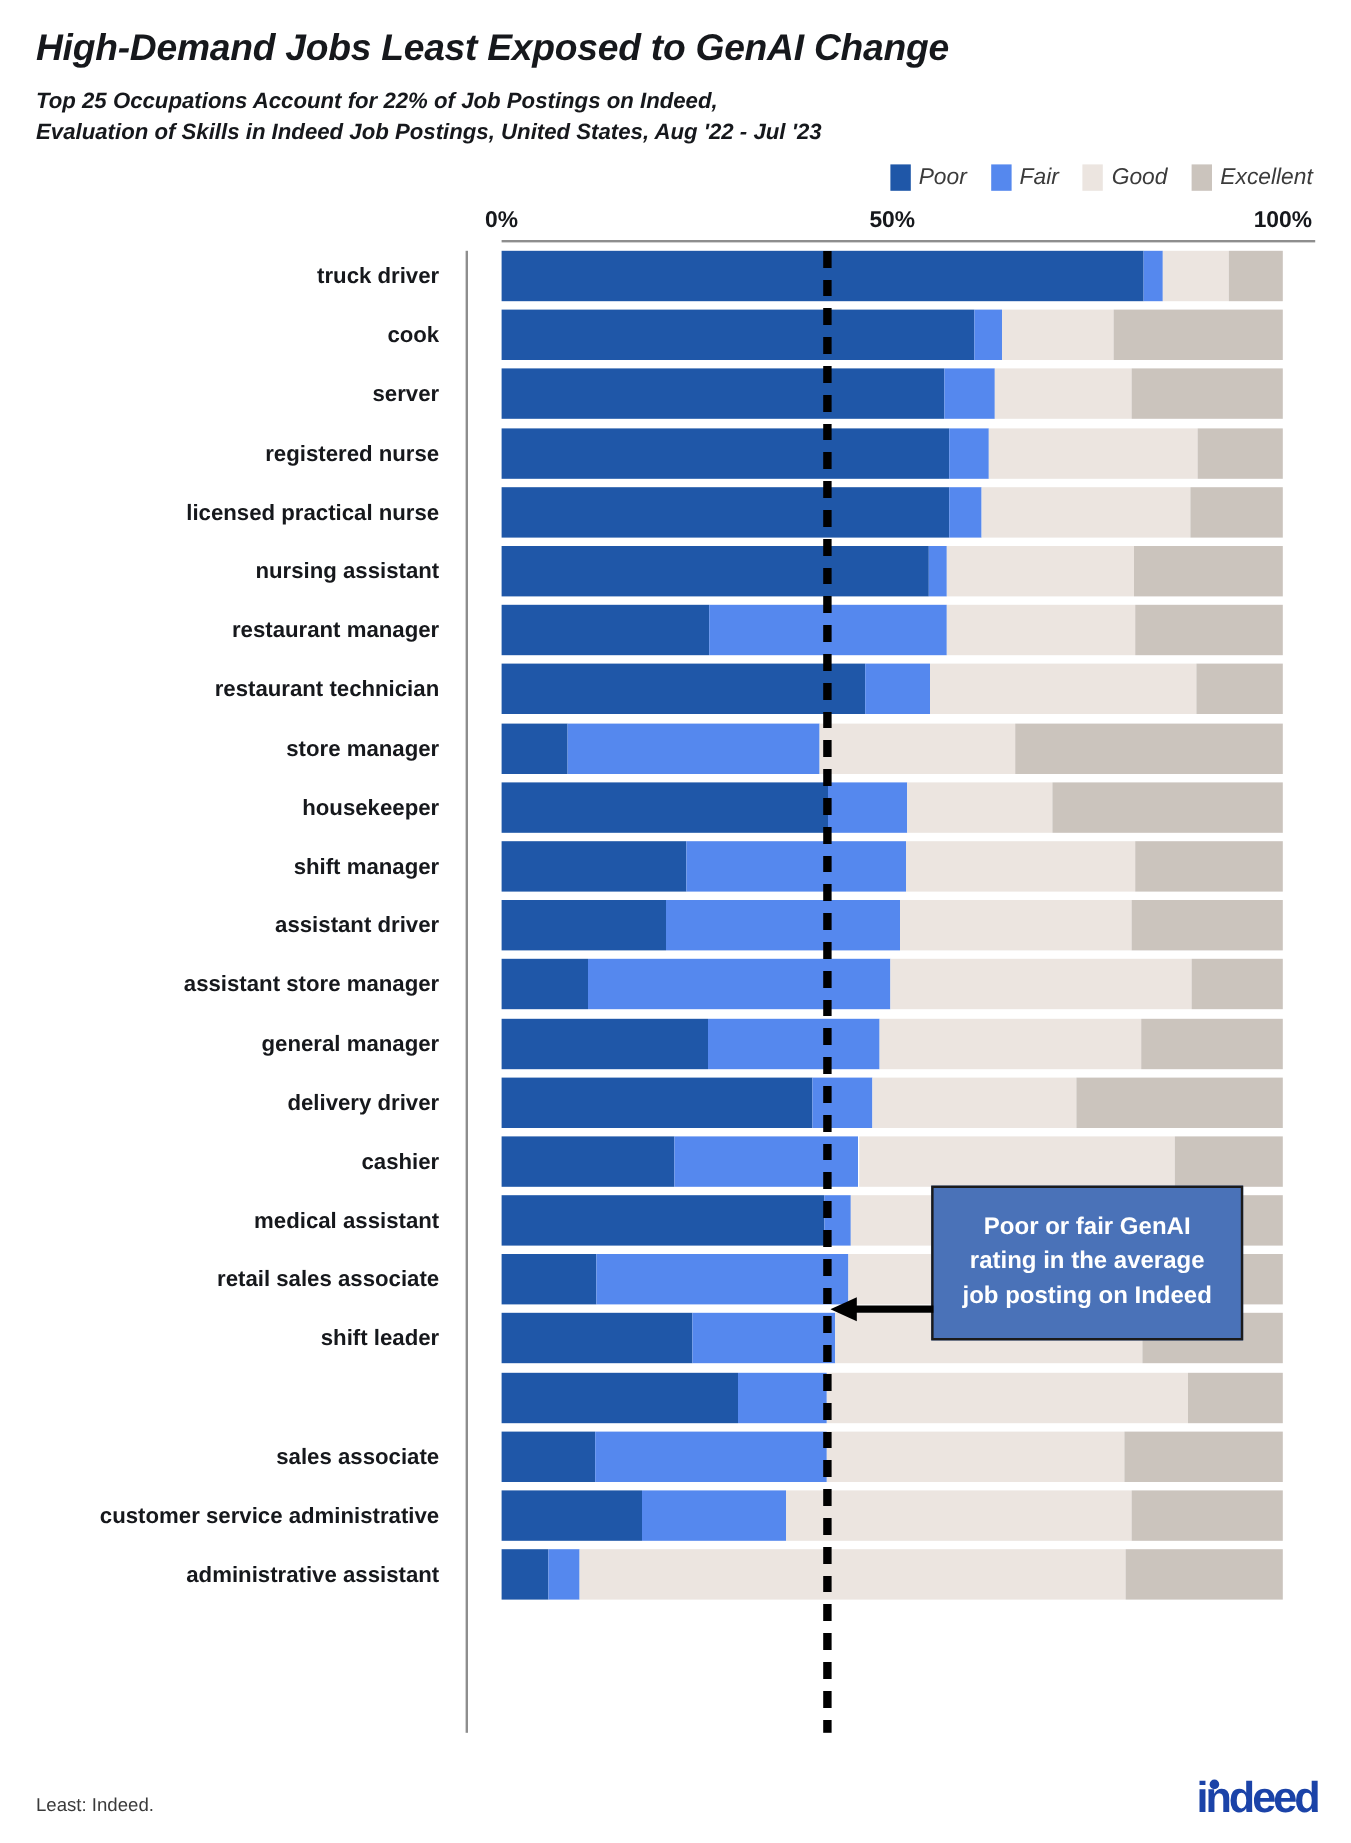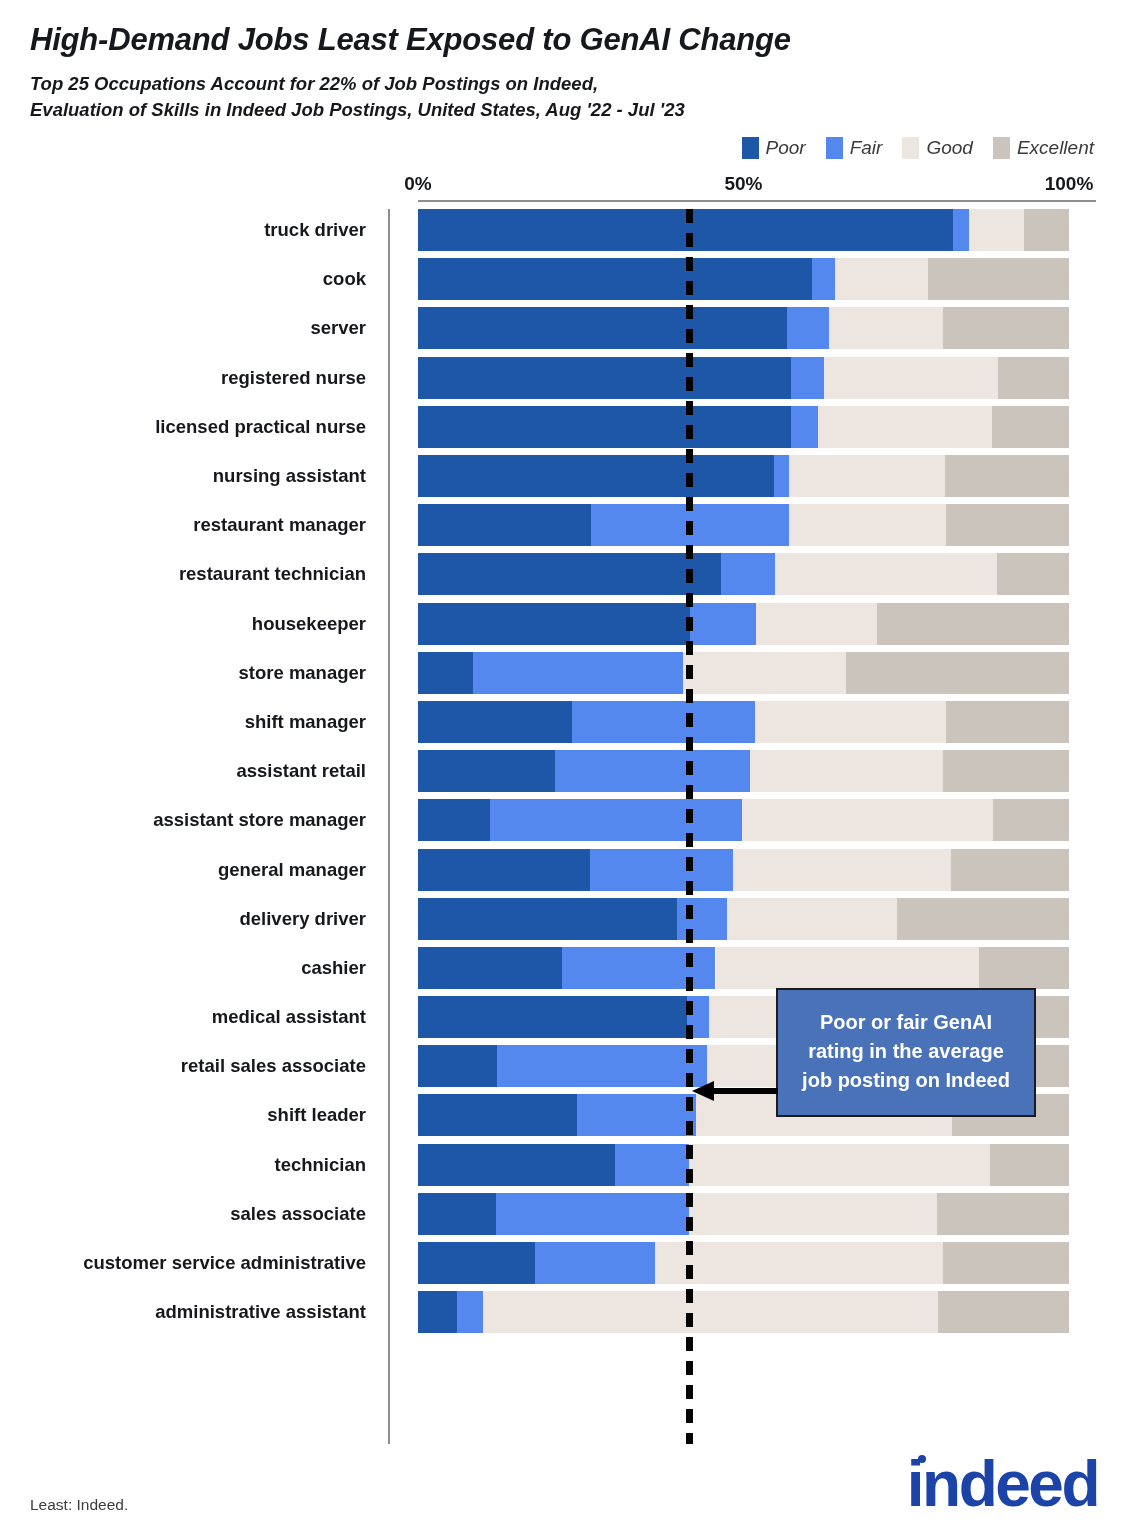--- a/index.html
+++ b/index.html
@@ -180,21 +180,21 @@
     position: absolute;
     left: 30px;
     bottom: 22px;
     font-size: 15.5px;
     color: #3b3b3b;
   }
   #indeed-logo {
     position: absolute;
     right: 28px;
     bottom: 20px;
-    font-size: 64px;
+    font-size: 36px;
     font-weight: bold;
     color: #1b43a8;
     letter-spacing: -2.5px;
     line-height: 1;
   }
   #indeed-logo .dot {
     position: absolute;
     left: 11px;
     top: 3px;
     width: 8px;
@@ -309,48 +309,48 @@
         <div class="row">
           <div class="row-label">restaurant technician</div>
           <div class="bar-track">
             <div class="seg" style="left: 0px; width: 302.715px; background: rgb(31, 87, 168);"></div>
             <div class="seg" style="left: 302.715px; width: 54.033px; background: rgb(85, 136, 238);"></div>
             <div class="seg" style="left: 356.748px; width: 221.991px; background: rgb(236, 229, 224);"></div>
             <div class="seg" style="left: 578.739px; width: 72.261px; background: rgb(203, 196, 189);"></div>
           </div>
         </div>
         <div class="row">
+          <div class="row-label">store manager</div>
+          <div class="bar-track">
+            <div class="seg" style="left: 0px; width: 54.684px; background: rgb(31, 87, 168);"></div>
+            <div class="seg" style="left: 54.684px; width: 210.273px; background: rgb(85, 136, 238);"></div>
+            <div class="seg" style="left: 264.957px; width: 162.75px; background: rgb(236, 229, 224);"></div>
+            <div class="seg" style="left: 427.707px; width: 223.293px; background: rgb(203, 196, 189);"></div>
+          </div>
+        </div>
+        <div class="row">
           <div class="row-label">housekeeper</div>
           <div class="bar-track">
             <div class="seg" style="left: 0px; width: 272.118px; background: rgb(31, 87, 168);"></div>
             <div class="seg" style="left: 272.118px; width: 65.751px; background: rgb(85, 136, 238);"></div>
             <div class="seg" style="left: 337.869px; width: 121.086px; background: rgb(236, 229, 224);"></div>
             <div class="seg" style="left: 458.955px; width: 192.045px; background: rgb(203, 196, 189);"></div>
           </div>
         </div>
         <div class="row">
-          <div class="row-label">store manager</div>
-          <div class="bar-track">
-            <div class="seg" style="left: 0px; width: 54.684px; background: rgb(31, 87, 168);"></div>
-            <div class="seg" style="left: 54.684px; width: 210.273px; background: rgb(85, 136, 238);"></div>
-            <div class="seg" style="left: 264.957px; width: 162.75px; background: rgb(236, 229, 224);"></div>
-            <div class="seg" style="left: 427.707px; width: 223.293px; background: rgb(203, 196, 189);"></div>
-          </div>
-        </div>
-        <div class="row">
           <div class="row-label">shift manager</div>
           <div class="bar-track">
             <div class="seg" style="left: 0px; width: 154.287px; background: rgb(31, 87, 168);"></div>
             <div class="seg" style="left: 154.287px; width: 182.931px; background: rgb(85, 136, 238);"></div>
             <div class="seg" style="left: 337.218px; width: 190.743px; background: rgb(236, 229, 224);"></div>
             <div class="seg" style="left: 527.961px; width: 123.039px; background: rgb(203, 196, 189);"></div>
           </div>
         </div>
         <div class="row">
-          <div class="row-label">assistant retail</div>
+          <div class="row-label">assistant driver</div>
           <div class="bar-track">
             <div class="seg" style="left: 0px; width: 136.71px; background: rgb(31, 87, 168);"></div>
             <div class="seg" style="left: 136.71px; width: 195.3px; background: rgb(85, 136, 238);"></div>
             <div class="seg" style="left: 332.01px; width: 192.696px; background: rgb(236, 229, 224);"></div>
             <div class="seg" style="left: 524.706px; width: 126.294px; background: rgb(203, 196, 189);"></div>
           </div>
         </div>
         <div class="row">
           <div class="row-label">assistant store manager</div>
           <div class="bar-track">
@@ -408,21 +408,20 @@
         <div class="row">
           <div class="row-label">shift leader</div>
           <div class="bar-track">
             <div class="seg" style="left: 0px; width: 158.844px; background: rgb(31, 87, 168);"></div>
             <div class="seg" style="left: 158.844px; width: 119.133px; background: rgb(85, 136, 238);"></div>
             <div class="seg" style="left: 277.977px; width: 256.494px; background: rgb(236, 229, 224);"></div>
             <div class="seg" style="left: 534.471px; width: 116.529px; background: rgb(203, 196, 189);"></div>
           </div>
         </div>
         <div class="row">
-          <div class="row-label">technician</div>
           <div class="bar-track">
             <div class="seg" style="left: 0px; width: 197.253px; background: rgb(31, 87, 168);"></div>
             <div class="seg" style="left: 197.253px; width: 74.214px; background: rgb(85, 136, 238);"></div>
             <div class="seg" style="left: 271.467px; width: 300.111px; background: rgb(236, 229, 224);"></div>
             <div class="seg" style="left: 571.578px; width: 79.422px; background: rgb(203, 196, 189);"></div>
           </div>
         </div>
         <div class="row">
           <div class="row-label">sales associate</div>
           <div class="bar-track">

